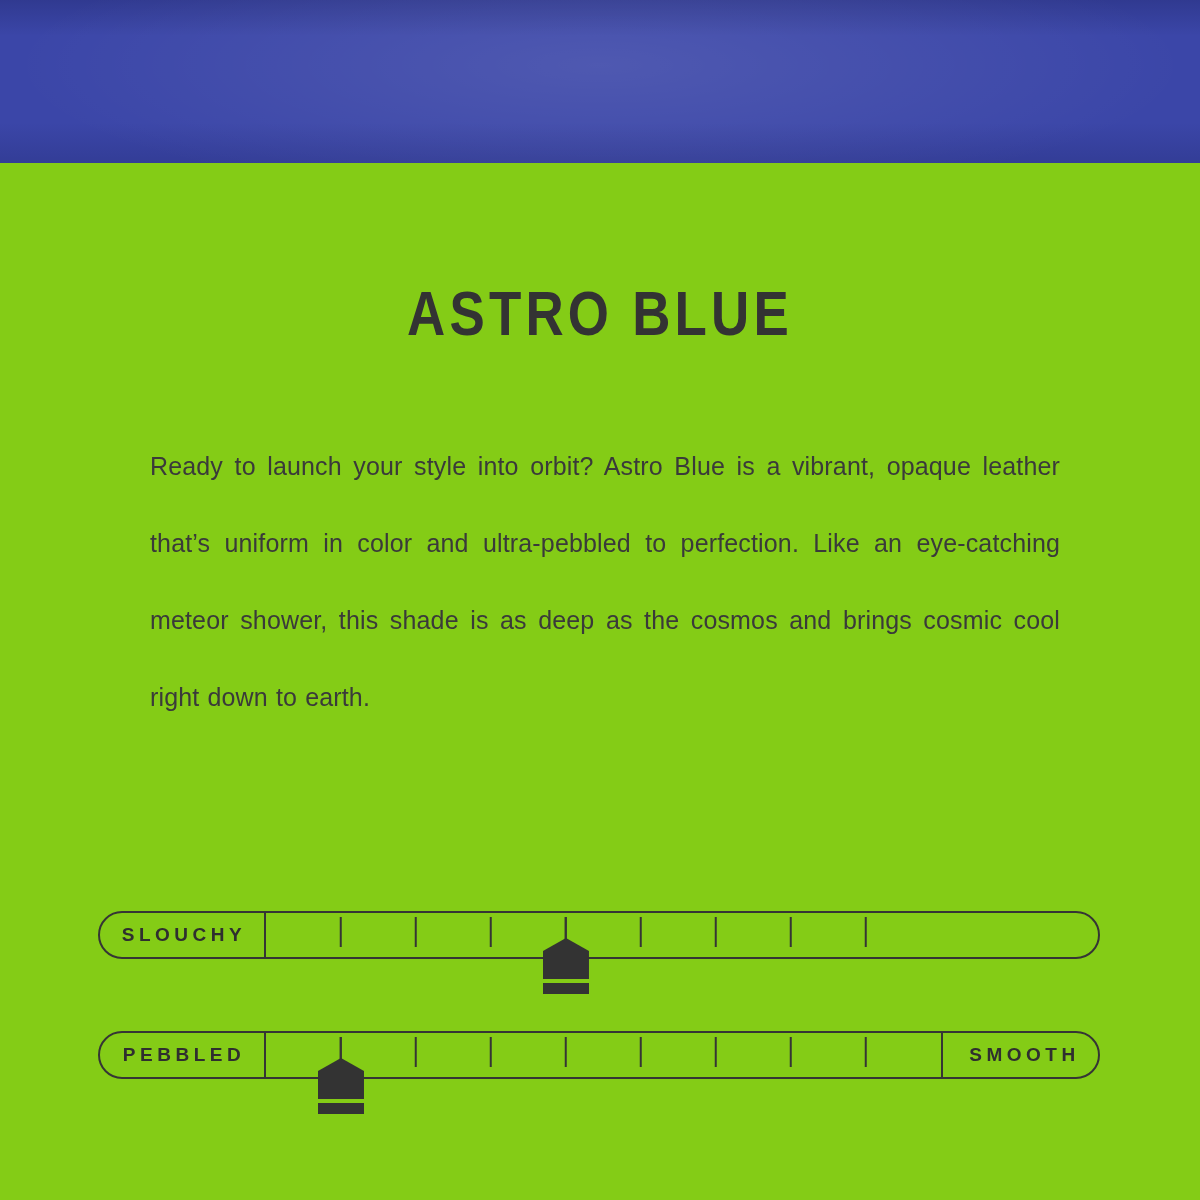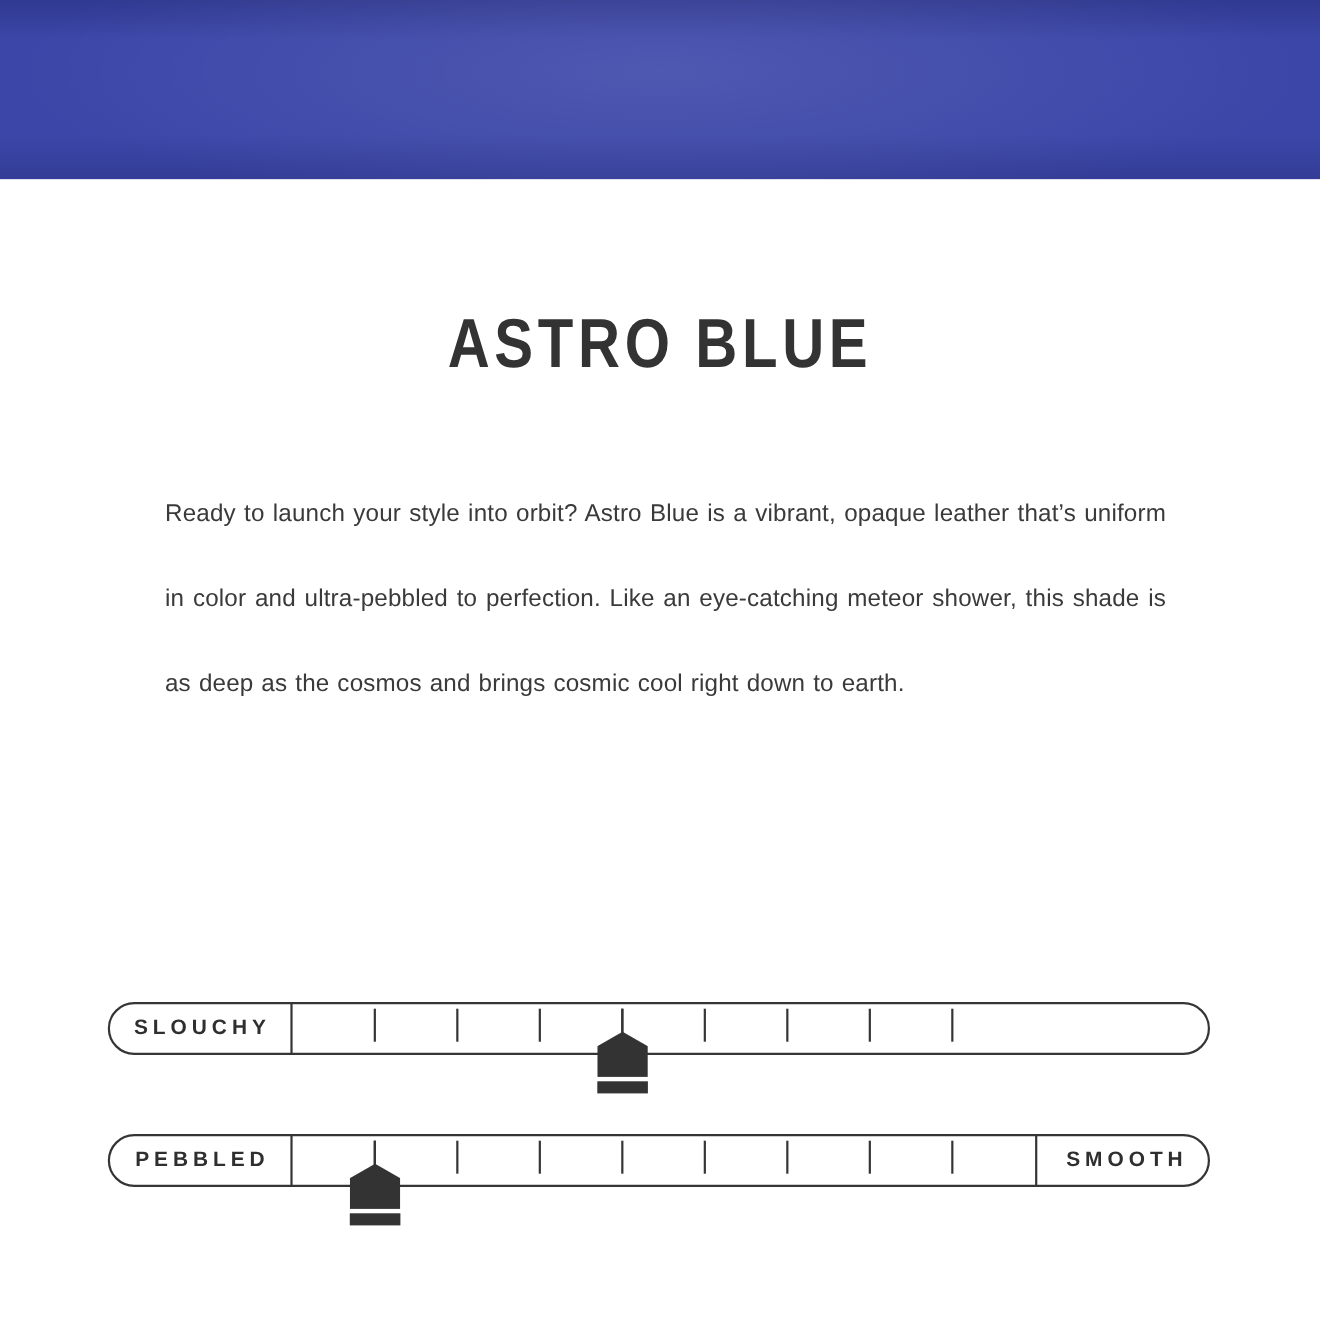--- a/index.html
+++ b/index.html
@@ -80,21 +80,21 @@
       radial-gradient(ellipse 70% 120% at 50% 40%, rgba(255,255,255,.10), rgba(255,255,255,0) 70%),
       linear-gradient(180deg, rgba(10,14,60,.22) 0%, rgba(10,14,60,0) 22%, rgba(10,14,60,0) 75%, rgba(10,14,60,.16) 100%);
   }
 
   
   .content {
     position: absolute;
     top: 163px; left: 0;
     width: 1200px;
     height: 1037px;
-    background: #ffffff;
+    background: #84cc16;
   }
 
   .title {
     position: absolute;
     top: 119px;
     left: 0;
     width: 1200px;
     text-align: center;
     font-family: "Liberation Sans Narrow", "Liberation Sans", sans-serif;
     font-size: 63px;
@@ -103,21 +103,21 @@
     color: #333333;
     transform: scaleX(0.84);
     line-height: 1;
   }
 
   .body-copy {
     position: absolute;
     top: 265px;
     left: 150px;
     width: 910px;
-    font-size: 22px;
+    font-size: 25px;
     font-weight: 300;
     line-height: 77px;
     color: #3a3a3a;
     text-align: justify;
     letter-spacing: 0.15px;
     word-spacing: 1px;
   }
 
   
   .sliders {

